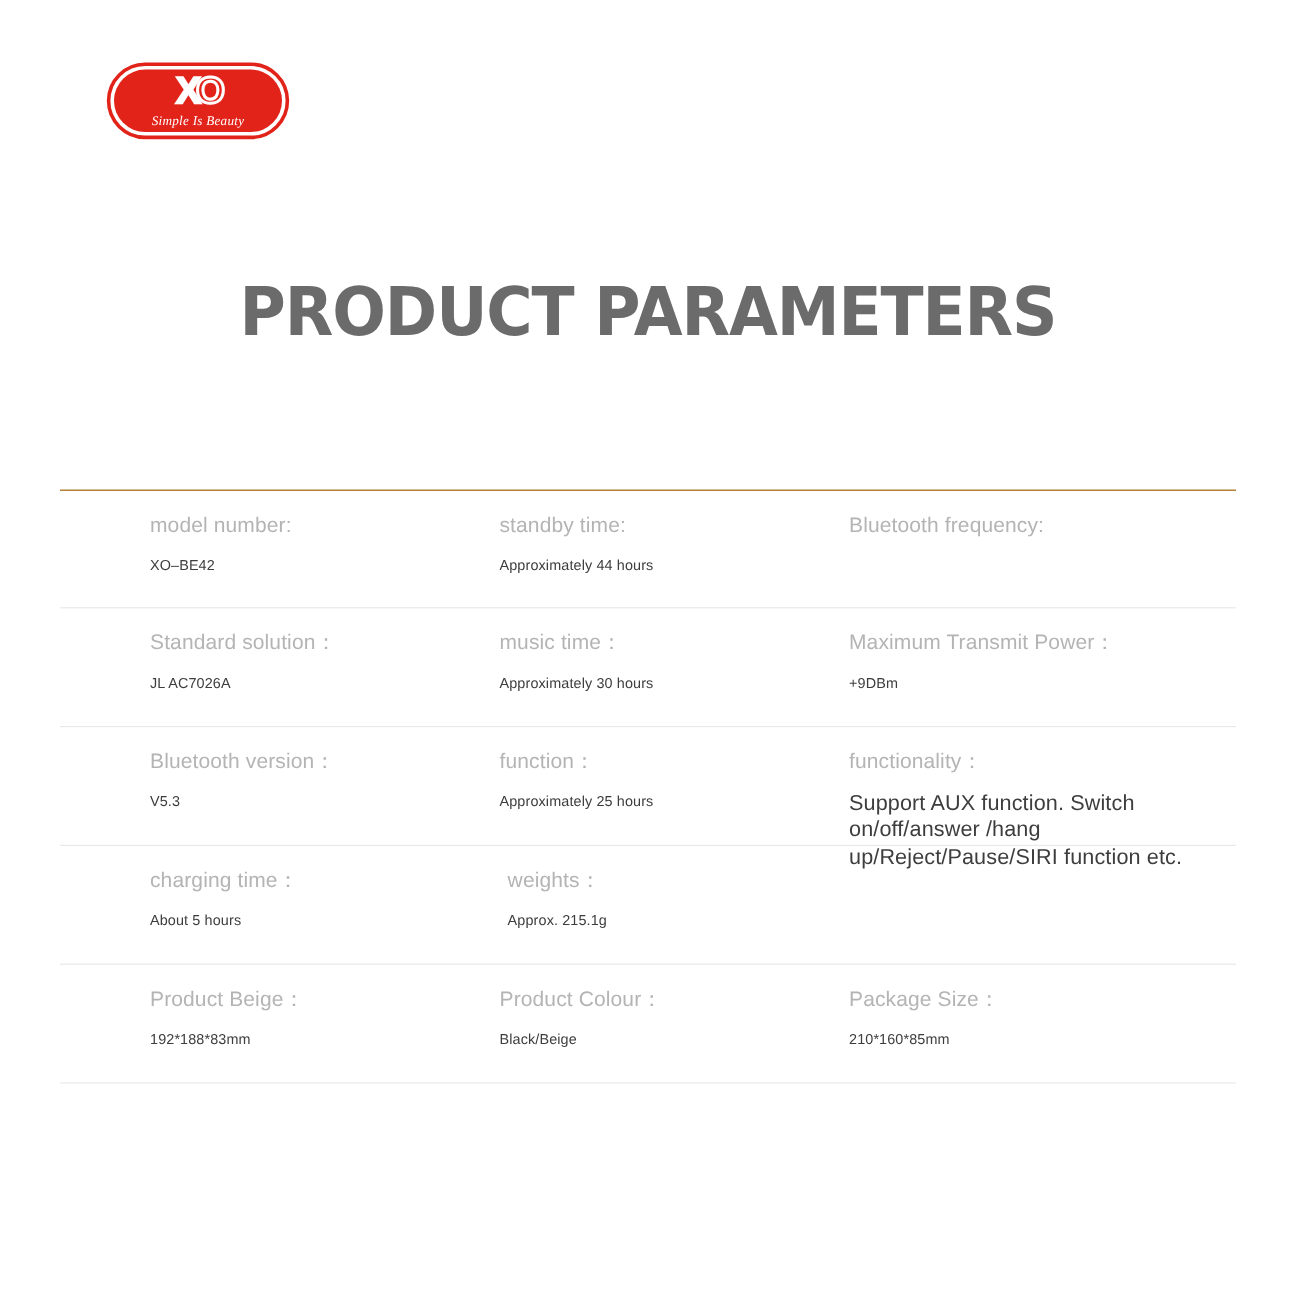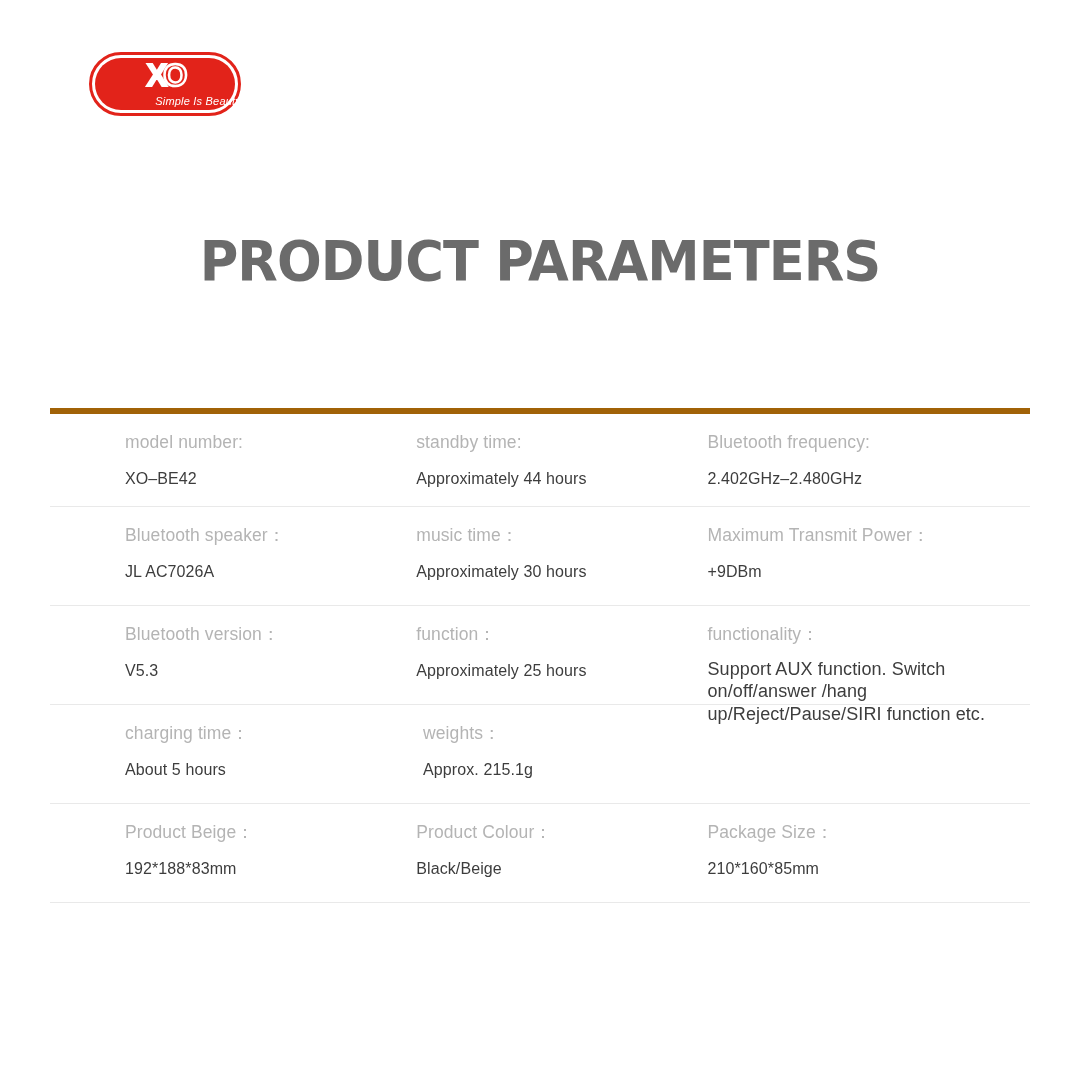--- a/index.html
+++ b/index.html
@@ -61,22 +61,22 @@
   }
   .logo-mark .o-glyph {
     color: #e2231a;
     -webkit-text-stroke: 2.5px #ffffff;
   }
   .logo-tagline {
     position: absolute;
     left: 0;
     bottom: 9px;
     width: 100%;
-    text-align: right;
-    font-family: Liberation Sans, sans-serif;
+    text-align: center;
+    font-family: Liberation Serif, serif;
     font-style: italic;
     font-size: 11px;
     color: #ffffff;
     letter-spacing: .2px;
   }
 
   
   .title {
     position: absolute;
     top: 228px;
@@ -97,38 +97,38 @@
     left: 50px;
     top: 408px;
     width: 980px;
   }
   .spec-row {
     display: flex;
     border-bottom: 1px solid #e9e9e9;
     height: 99px;
     padding-top: 17px;
   }
-  .spec-row:first-child { border-top: 6px solid #a16207; }
+  .spec-row:first-child { border-top: 1px solid #a16207; }
   .spec-cell {
     width: 298px;
     padding-right: 12px;
   }
   .spec-cell:nth-child(1) { margin-left: 75px; width: 298px; }
   .spec-cell:nth-child(2) { width: 298px; }
   .spec-cell:nth-child(3) { width: 330px; }
   .spec-label {
     font-size: 17.5px;
     color: #b4b4b4;
     font-weight: 400;
     line-height: 1.3;
     letter-spacing: .1px;
   }
   .spec-value {
     margin-top: 14px;
-    font-size: 16px;
+    font-size: 12px;
     color: #3d3d3d;
     line-height: 1.35;
     letter-spacing: .1px;
   }
   .spec-value.small {
     font-size: 18px;
     line-height: 1.25;
     margin-top: 12px;
   }
 </style>
@@ -154,27 +154,26 @@
       <div class="spec-cell">
         <div class="spec-label">model number:</div>
         <div class="spec-value">XO–BE42</div>
       </div>
       <div class="spec-cell">
         <div class="spec-label">standby time:</div>
         <div class="spec-value">Approximately 44 hours</div>
       </div>
       <div class="spec-cell">
         <div class="spec-label">Bluetooth frequency:</div>
-        <div class="spec-value">2.402GHz–2.480GHz</div>
-      </div>
-    </div>
-
-    <div class="spec-row">
-      <div class="spec-cell">
-        <div class="spec-label">Bluetooth speaker：</div>
+      </div>
+    </div>
+
+    <div class="spec-row">
+      <div class="spec-cell">
+        <div class="spec-label">Standard solution：</div>
         <div class="spec-value">JL AC7026A</div>
       </div>
       <div class="spec-cell">
         <div class="spec-label">music time：</div>
         <div class="spec-value">Approximately 30 hours</div>
       </div>
       <div class="spec-cell">
         <div class="spec-label">Maximum Transmit Power：</div>
         <div class="spec-value">+9DBm</div>
       </div>

